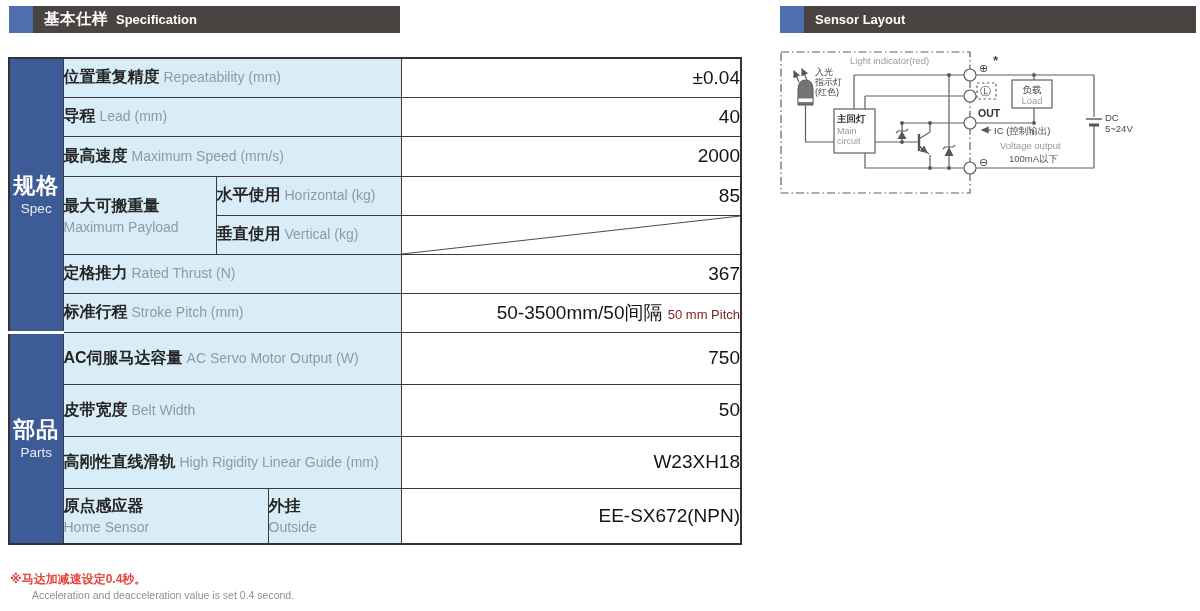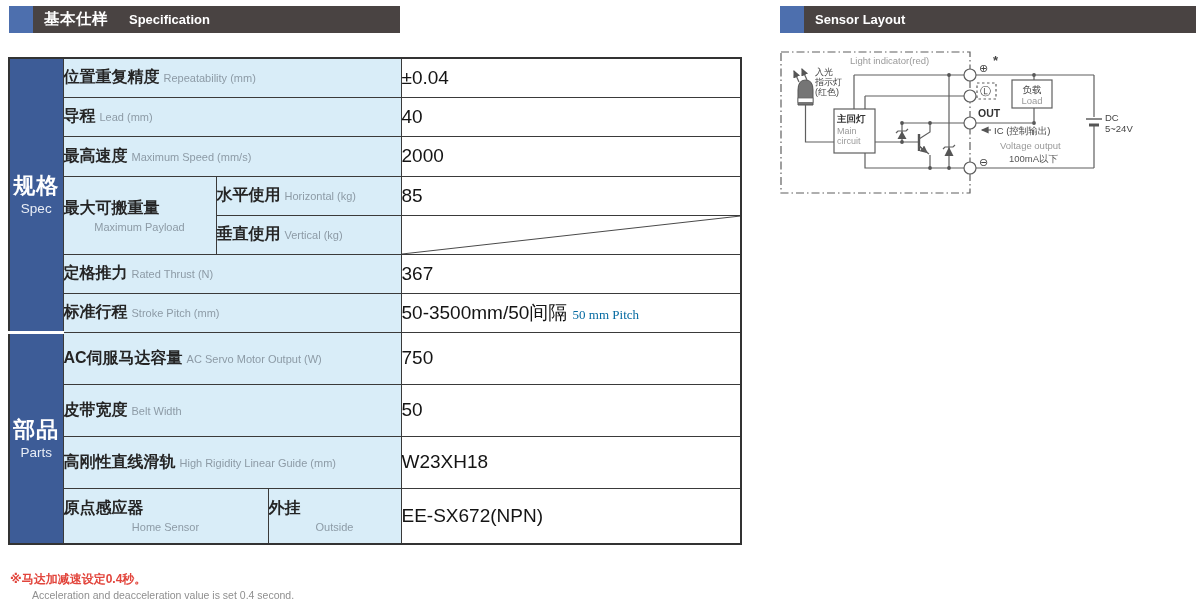--- a/index.html
+++ b/index.html
@@ -4,41 +4,41 @@
 <style>
   html,body{margin:0;padding:0;}
   body{
     width:1200px;height:611px;position:relative;background:#fff;
     font-family:"Liberation Sans","DejaVu Sans",sans-serif;color:#222;
     overflow:hidden;
   }
   
   .hdr{position:absolute;top:6px;height:27px;display:flex;}
   .hdr .sq{width:24px;height:27px;background:#4d6fae;}
-  .hdr .bar{background:#494342;color:#fff;flex:1;display:flex;align-items:center;padding-left:11px;gap:21px;white-space:nowrap;}
+  .hdr .bar{background:#494342;color:#fff;flex:1;display:flex;align-items:center;padding-left:11px;gap:8px;white-space:nowrap;}
   .hdr .zh{font-size:15.5px;font-weight:700;letter-spacing:.5px;}
   .hdr .en{font-size:13px;font-weight:700;}
   #hdr-left{left:9px;width:391px;}
   #hdr-right{left:780px;width:416px;}
   
   #spec{position:absolute;left:8px;top:57px;width:732px;border-collapse:collapse;table-layout:fixed;border:2px solid #333;}
   #spec td{border:1px solid #3a3a3a;padding:0;overflow:hidden;}
   .h39{height:39px;} .h40{height:40px;padding-left:29px;} .h52{height:52px;} .h74{height:56px;}
   td.side{background:#3d5c97;color:#fff;text-align:center;vertical-align:middle;}
   td.side .szh{display:block;font-size:22px;font-weight:700;line-height:25px;letter-spacing:1px;}
   td.side .sen{display:block;font-size:13.5px;margin-top:3px;color:#e8edf6;}
   td.side-parts{border-top:3px solid #fff !important;}
   td.lbl{background:#d9edf8;vertical-align:middle;padding:0 4px 0 13px;white-space:nowrap;}
   td.lbl .zh{font-size:16px;font-weight:600;color:#252525;}
-  td.lbl .en{font-size:11px;color:#8d9ba6;margin-left:4px;text-align:center;}
+  td.lbl .en{font-size:14px;color:#8d9ba6;margin-left:4px;}
   td.lbl2 .zh{display:block;margin-left:0;}
   td.lbl2 .en{display:block;margin-left:0;margin-top:2px;}
   td.sub{padding-left:8px;}
-  td.val{background:#fff;text-align:left;vertical-align:middle;font-size:19px;color:#141414;}
-  td.val .note{font-size:13px;color:#0369a1;font-family:Liberation Serif, serif;}
+  td.val{background:#fff;text-align:right;vertical-align:middle;font-size:19px;color:#141414;}
+  td.val .note{font-size:13px;color:#7f1d1d;}
   td.diagcell{position:relative;}
   td.diagcell svg{position:absolute;left:0;top:0;width:100%;height:100%;display:block;}
   
   #note-zh{position:absolute;left:10px;top:571px;color:#e2453c;font-size:12px;font-weight:600;}
   #note-en{position:absolute;left:32px;top:589px;color:#8f8f8f;font-size:10.5px;}
   
   #wiring{position:absolute;left:778px;top:46px;}
   #wiring text{font-family:"Liberation Sans","DejaVu Sans",sans-serif;}
   .w{stroke:#5f5f5f;stroke-width:1.2;fill:none;}
   .w2{stroke:#5f5f5f;stroke-width:1.2;fill:#fff;}

